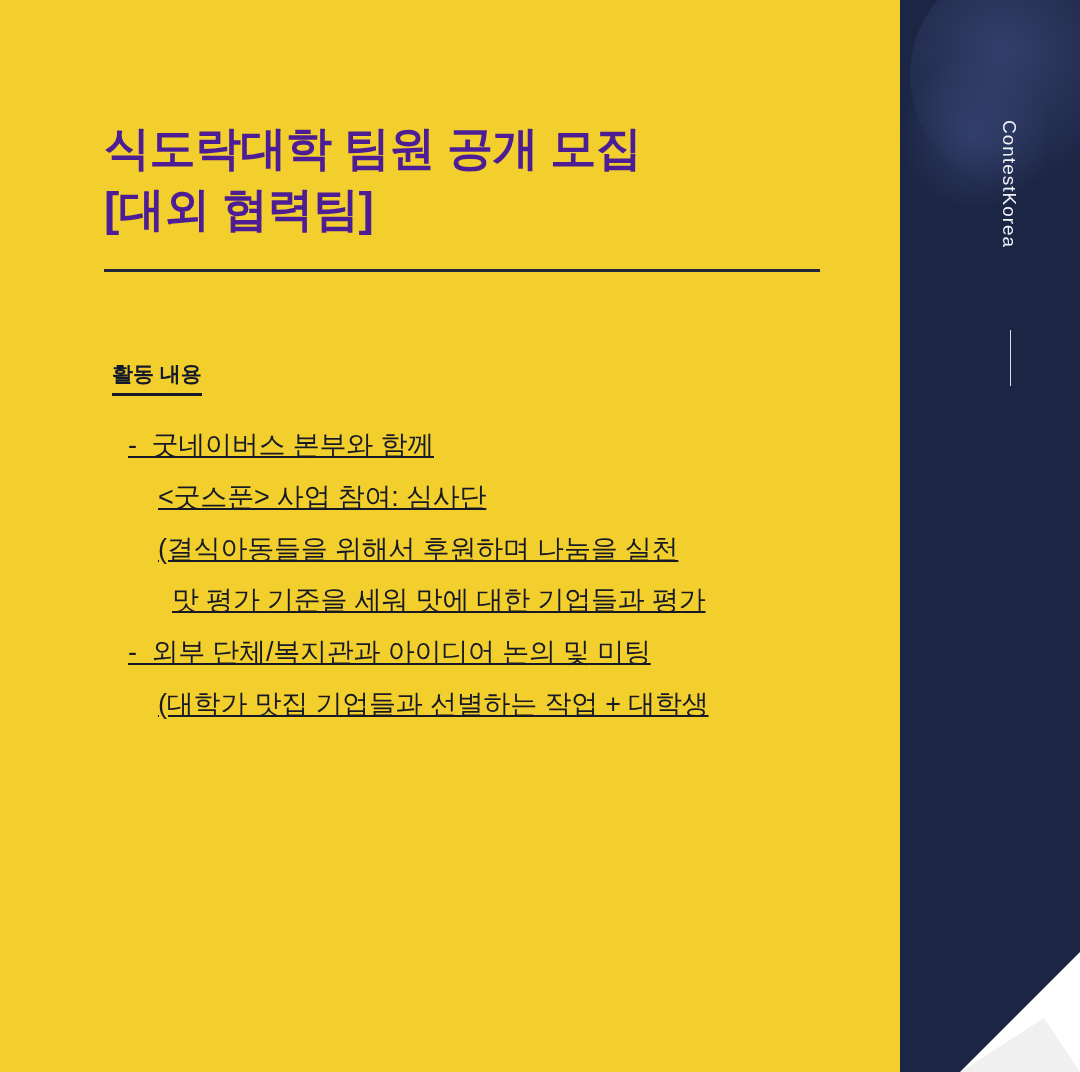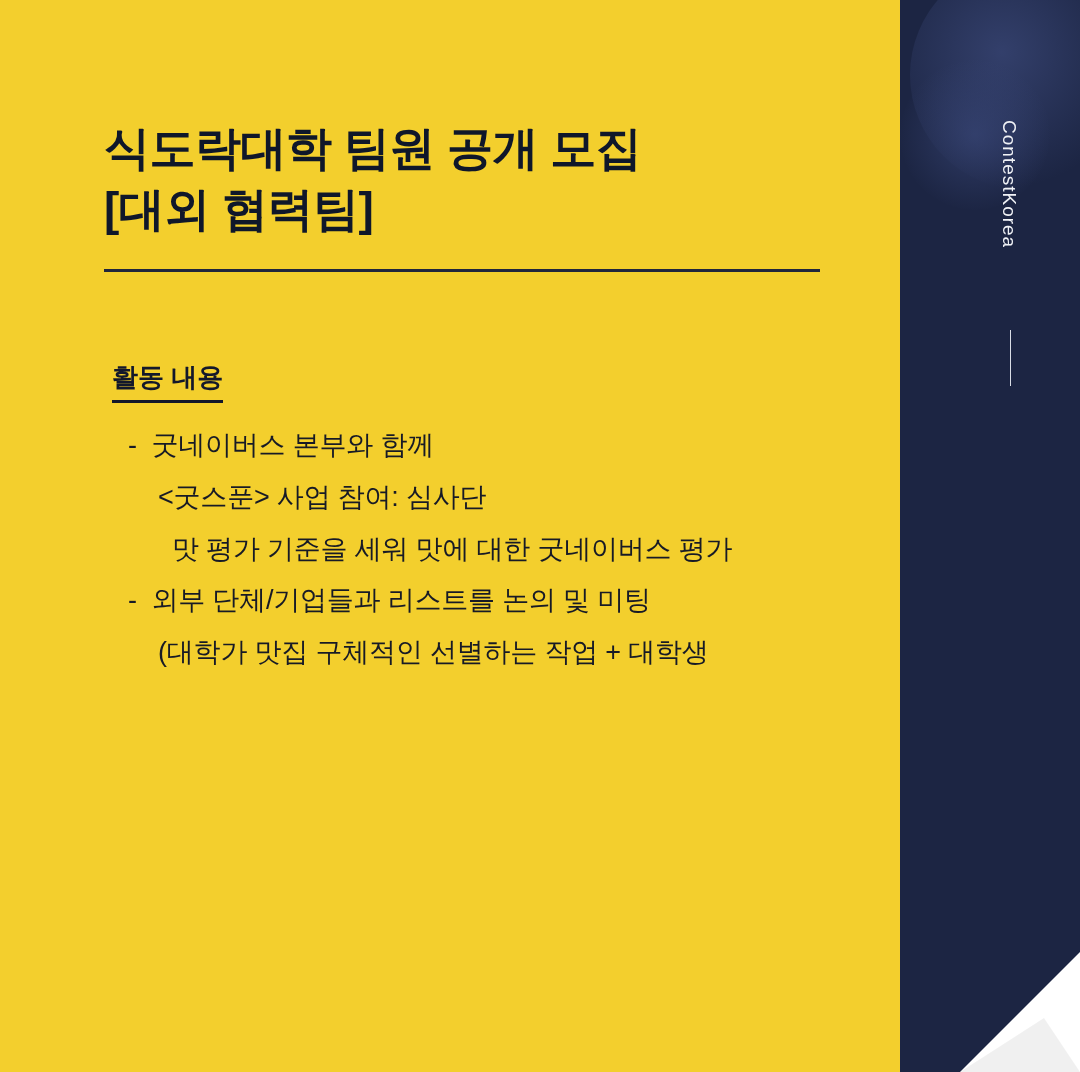--- a/index.html
+++ b/index.html
@@ -102,50 +102,51 @@
   }
   .title {
     position: absolute;
     left: 104px;
     top: 118px;
     width: 740px;
     font-size: 46px;
     font-weight: bold;
     line-height: 1.32;
     letter-spacing: -0.5px;
-    color: #0f172a;
+    color: #4c1d95;
     white-space: pre-line;
   }
   .title-rule {
     position: absolute;
     left: 104px;
     top: 269px;
     width: 716px;
     height: 3px;
     background: #20263c;
   }
   .section-head {
     position: absolute;
     left: 112px;
     top: 360px;
-    font-size: 26px;
+    font-size: 21px;
     font-weight: bold;
     color: #13182b;
     padding-bottom: 5px;
     border-bottom: 3px solid #13182b;
     display: inline-block;
   }
   .body-block {
     position: absolute;
     left: 128px;
     top: 420px;
     width: 720px;
   }
   .bullet {
     margin: 0 0 0 0;
+    text-decoration: underline;
   }
   .bullet-line {
     font-size: 27px;
     line-height: 1.92;
     color: #171a26;
     white-space: pre;
     letter-spacing: -0.2px;
   }
   .lvl0 { padding-left: 0px; }
   .lvl1 { padding-left: 30px; }
@@ -172,24 +173,25 @@
     <div class="title">식도락대학 팀원 공개 모집
 [대외 협력팀]</div>
     <div class="title-rule"></div>
     <div class="section-head">활동 내용</div>
 
     <div class="body-block">
 
       <div class="bullet">
         <div class="bullet-line lvl0">-  굿네이버스 본부와 함께</div>
         <div class="bullet-line lvl1">&lt;굿스푼&gt; 사업 참여: 심사단</div>
-        <div class="bullet-line lvl2">맛 평가 기준을 세워 맛에 대한 굿네이버스 평가</div>
+        <div class="bullet-line lvl1">(결식아동들을 위해서 후원하며 나눔을 실천</div>
+        <div class="bullet-line lvl2">맛 평가 기준을 세워 맛에 대한 기업들과 평가</div>
       </div>
 
       <div class="bullet">
-        <div class="bullet-line lvl0">-  외부 단체/기업들과 리스트를 논의 및 미팅</div>
-        <div class="bullet-line lvl1">(대학가 맛집 구체적인 선별하는 작업 + 대학생</div>
+        <div class="bullet-line lvl0">-  외부 단체/복지관과 아이디어 논의 및 미팅</div>
+        <div class="bullet-line lvl1">(대학가 맛집 기업들과 선별하는 작업 + 대학생</div>
       </div>
 
     </div>
   </div>
 
 </div>
 
 </body></html>

